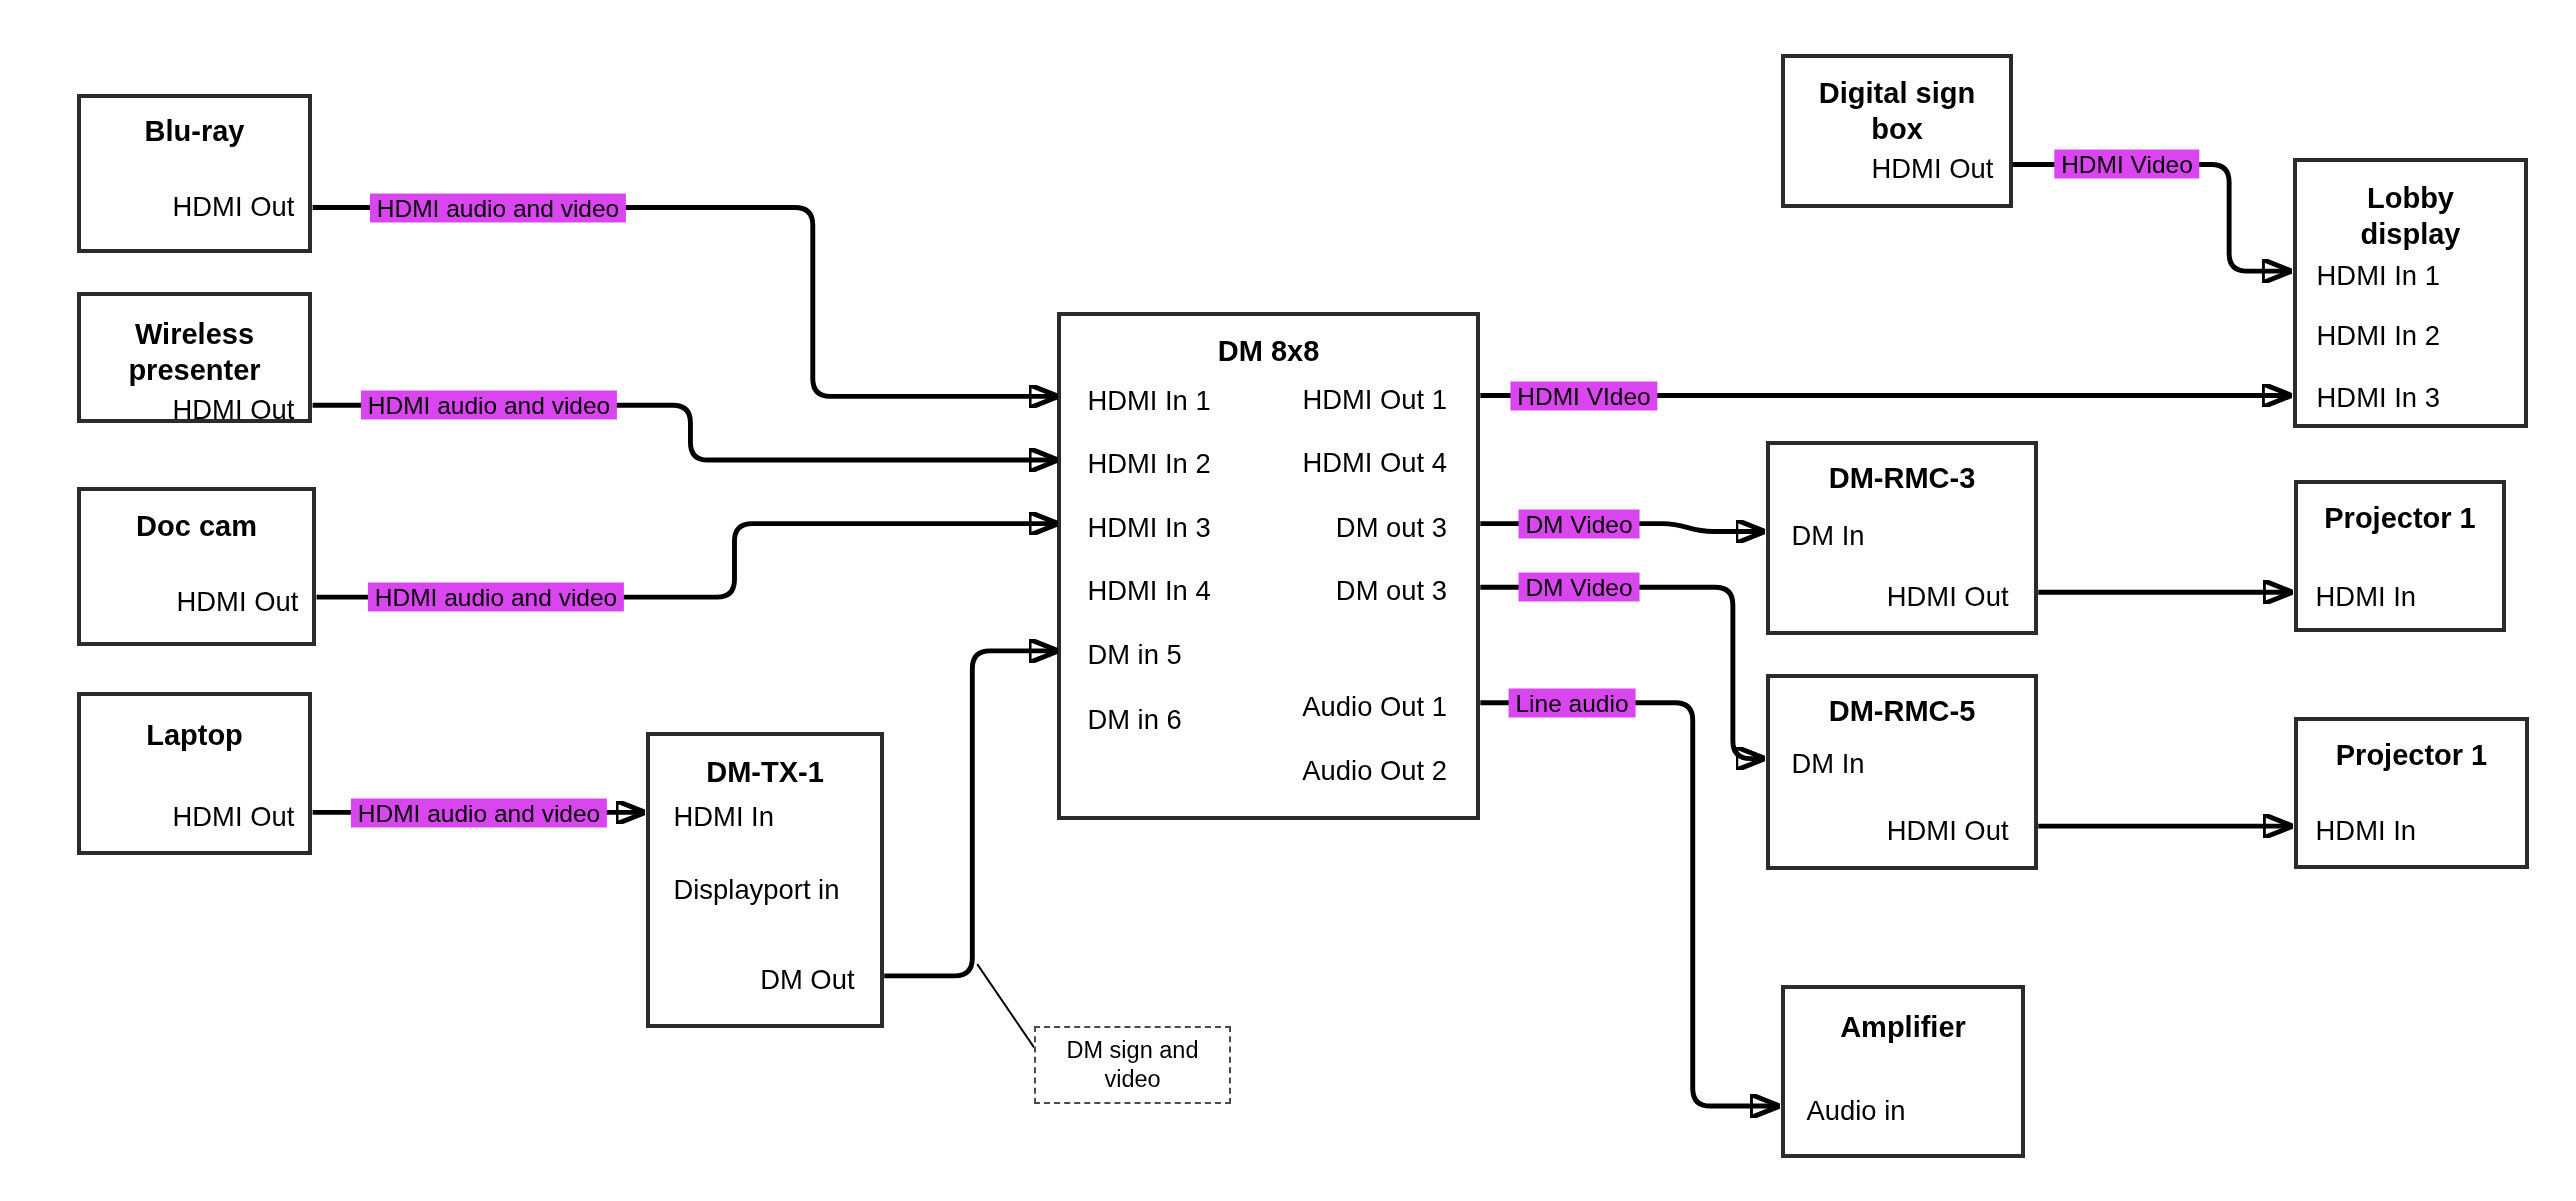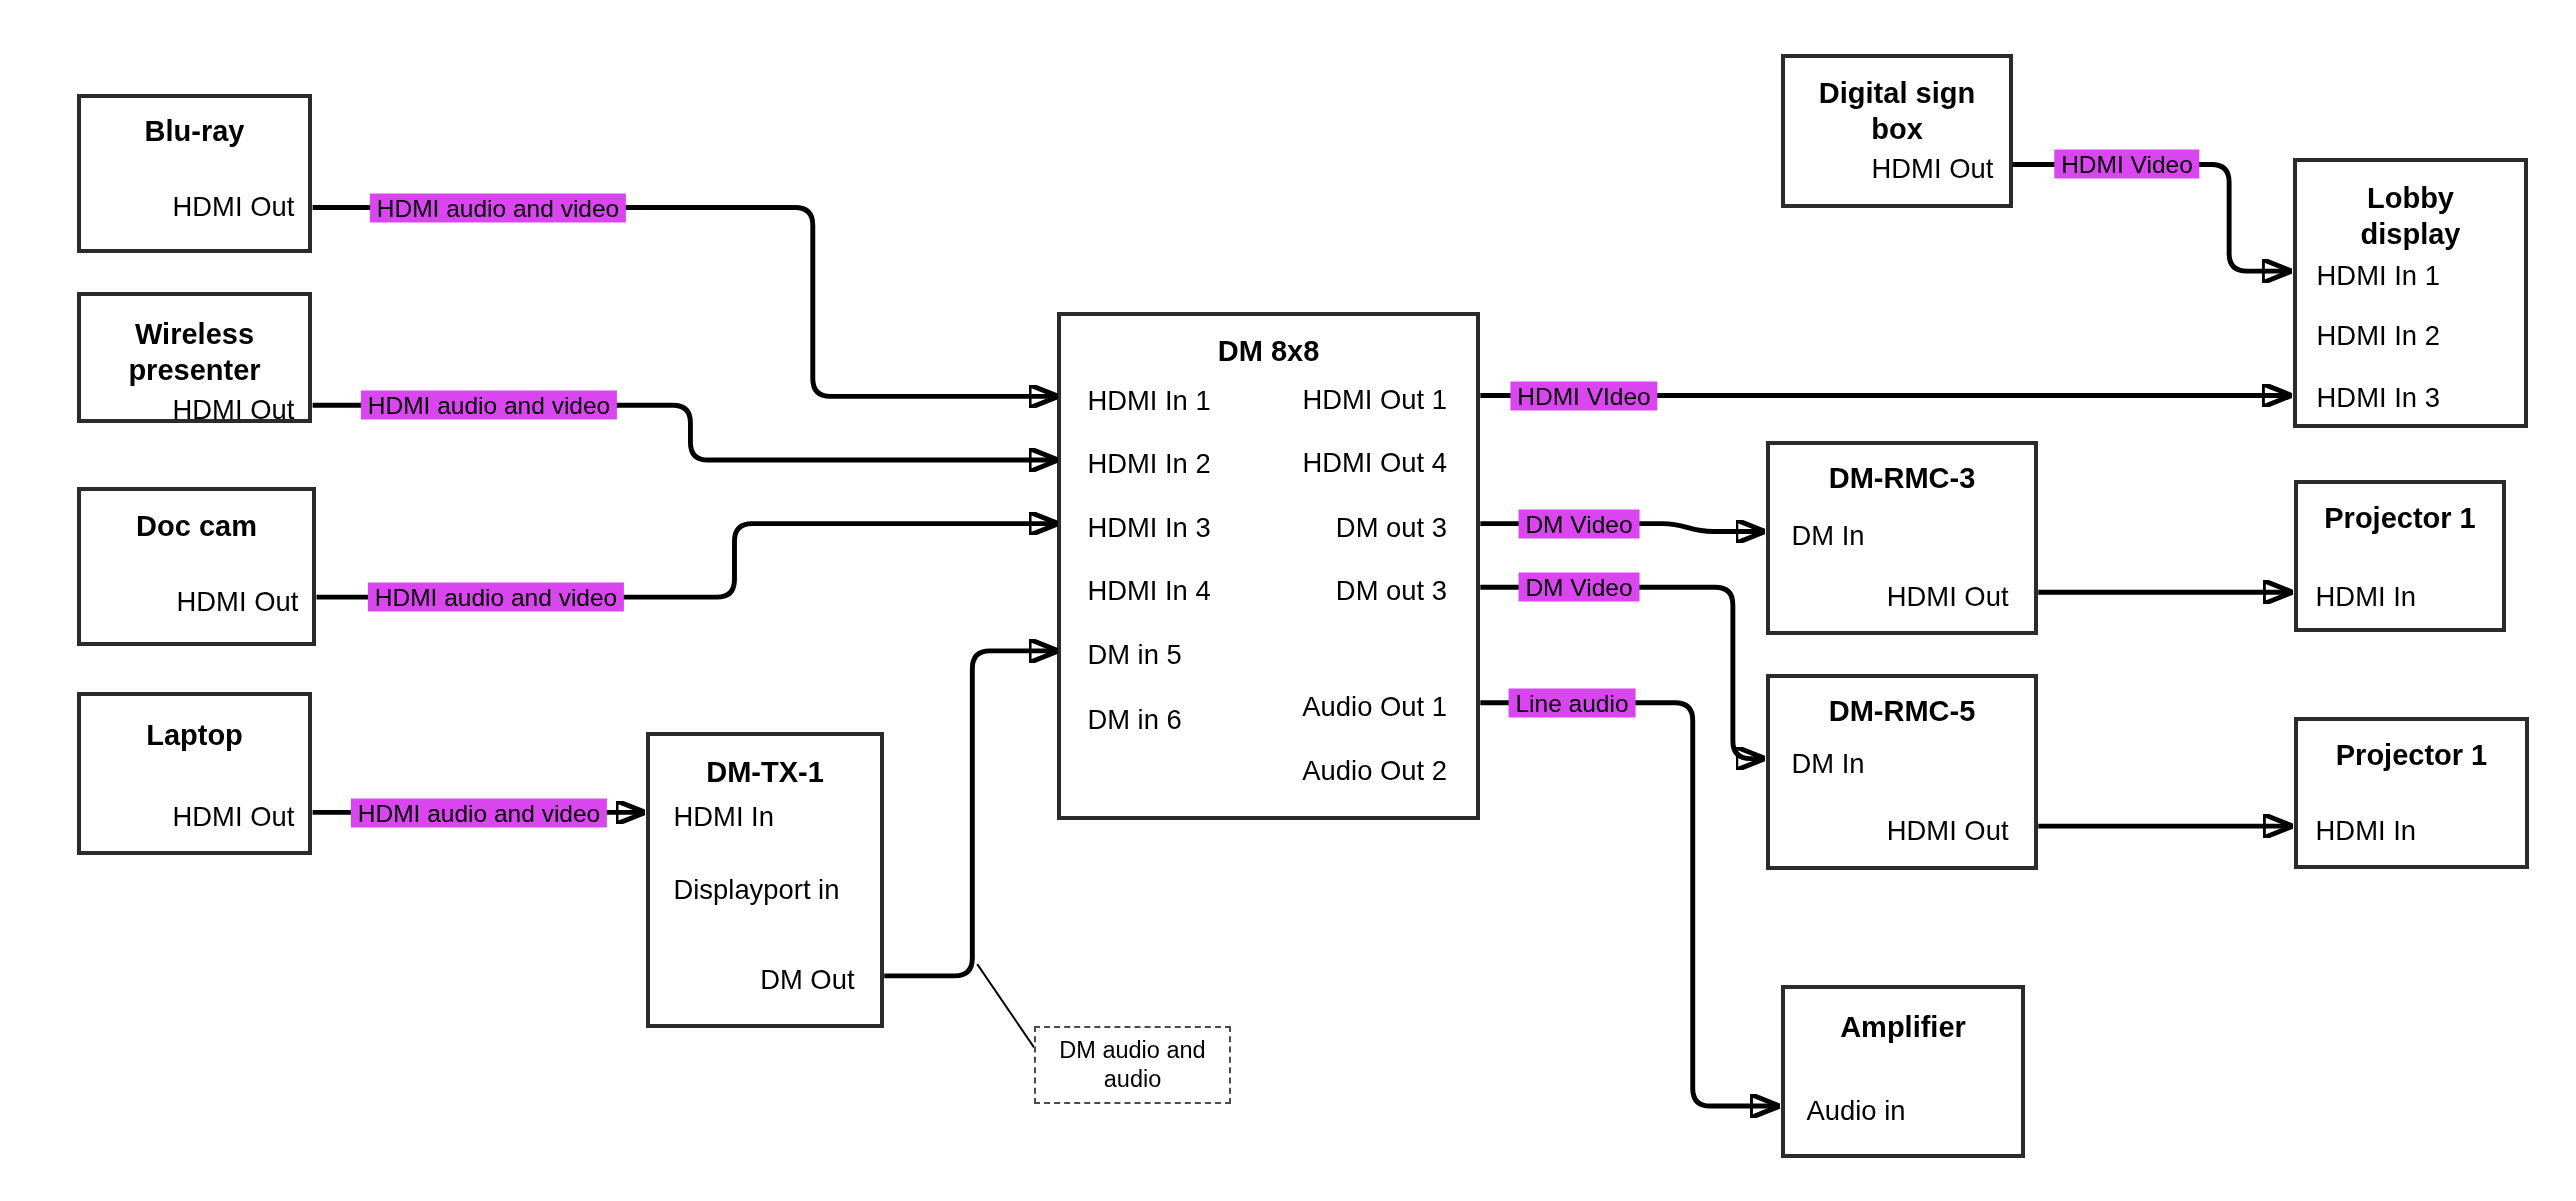--- a/index.html
+++ b/index.html
@@ -130,16 +130,16 @@
   <span class="elabel" style="left:498px;top:208px">HDMI audio and video</span>
   <span class="elabel" style="left:489px;top:405px">HDMI audio and video</span>
   <span class="elabel" style="left:496px;top:597px">HDMI audio and video</span>
   <span class="elabel" style="left:479px;top:813px">HDMI audio and video</span>
   <span class="elabel" style="left:1584px;top:396px">HDMI VIdeo</span>
   <span class="elabel" style="left:1579px;top:524px">DM Video</span>
   <span class="elabel" style="left:1579px;top:587px">DM Video</span>
   <span class="elabel" style="left:1572px;top:703px">Line audio</span>
   <span class="elabel" style="left:2127px;top:164px">HDMI Video</span>
 
-  <div class="note" style="left:1034px;top:1026px;width:197px;height:78px">DM audio and audio</div>
+  <div class="note" style="left:1034px;top:1026px;width:197px;height:78px">DM sign and video</div>
 
 </div>
 
 
 </body></html>

